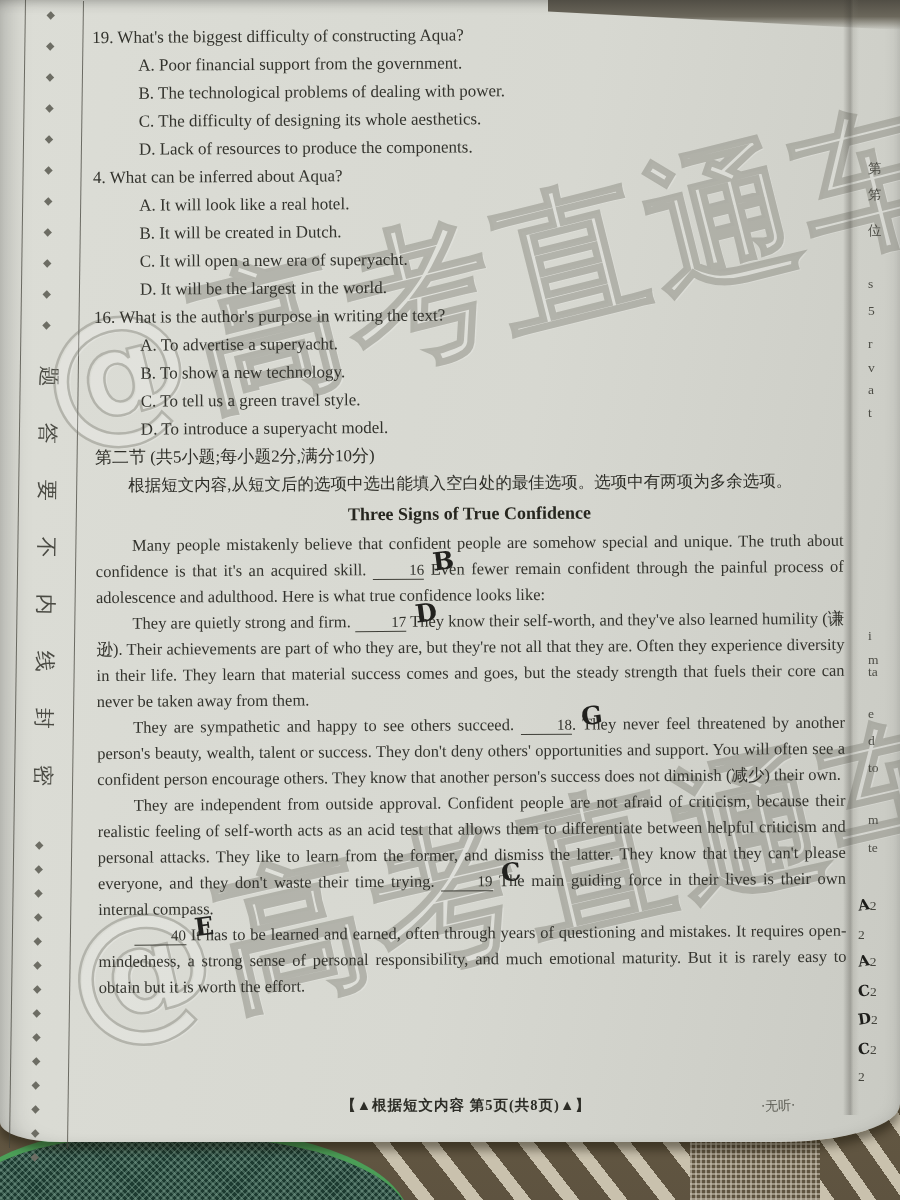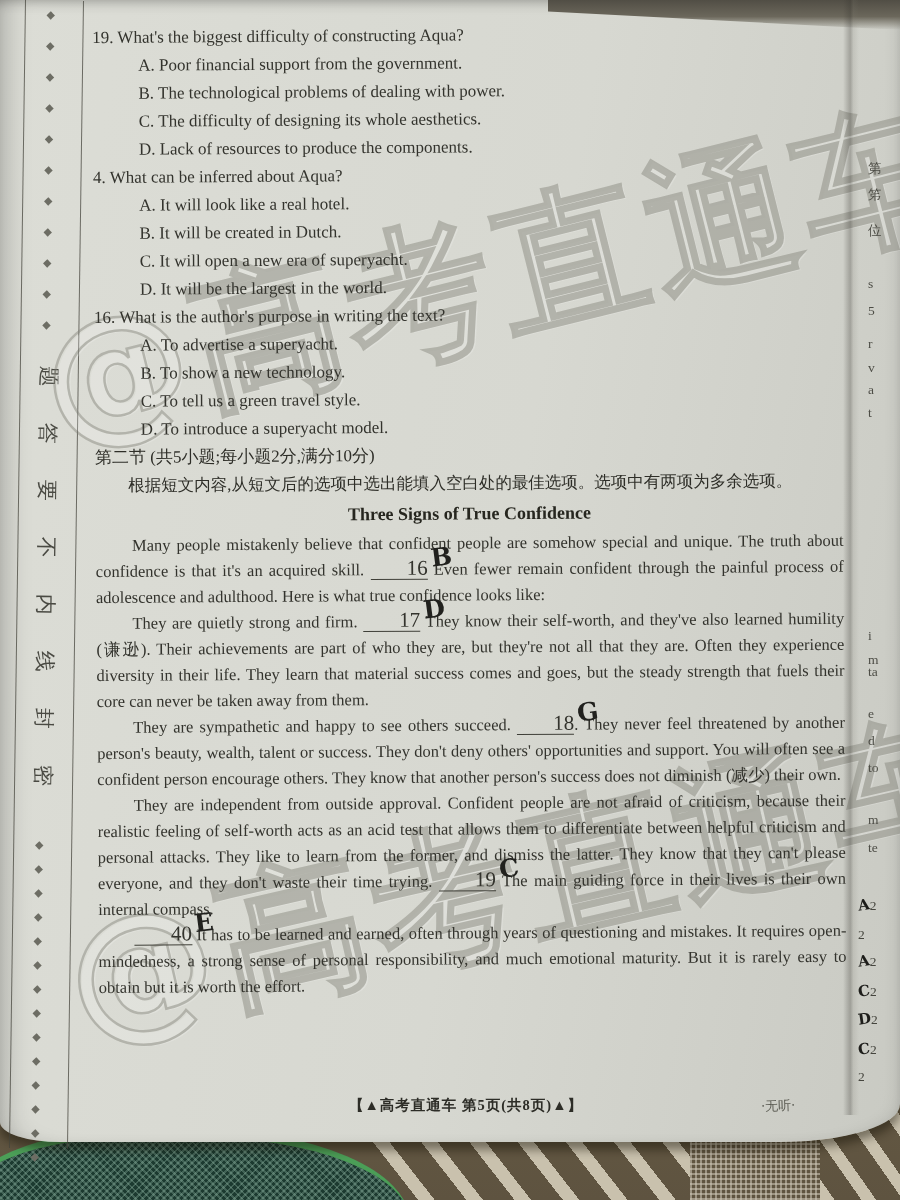--- a/index.html
+++ b/index.html
@@ -61,21 +61,21 @@
   .q-stem{white-space:nowrap;}
   .q-option{margin-left:46px;white-space:nowrap;}
   .sec-heading{font-size:17px;line-height:28px;margin-top:0;color:#2e2e28;}
   .instructions{font-size:16.5px;line-height:27px;text-indent:2em;text-align:justify;
     margin:0;color:#2e2e28;}
   .passage-title{font-size:18px;line-height:28px;font-weight:bold;text-align:center;
     margin:3px 0 3px 0;color:#26261f;}
   .para{font-size:16.5px;line-height:26px;text-indent:2.2em;text-align:justify;margin:0;}
   .blank{display:inline-block;min-width:48px;border-bottom:1.5px solid #3f3f38;
     text-align:center;position:relative;line-height:1;}
-  .blank-num{font-size:21px;color:#33332d;}
+  .blank-num{font-size:15px;color:#33332d;}
   .hand{position:absolute;left:24px;top:-11px;font-size:25px;font-weight:bold;
     color:#21211e;transform:rotate(-7deg);font-family:"DejaVu Serif",serif;}
 
   
   .footer{position:absolute;left:92px;top:1096px;width:748px;}
   .footer-center{display:block;text-align:center;font-size:14.5px;font-weight:bold;
     color:#2d2d27;letter-spacing:1px;}
   .footer-right{position:absolute;right:45px;top:1px;font-size:13px;color:#5a5a52;
     font-family:"DejaVu Serif",serif;transform:rotate(-2deg);}
 
@@ -177,21 +177,21 @@
       <div>
           <p class="para"><span>Many people mistakenly believe that confident people are somehow special and unique. The truth about confidence is that it's an acquired skill. </span><span class="blank"><span class="blank-num">16</span><span class="hand">B</span></span><span> Even fewer remain confident through the painful process of adolescence and adulthood. Here is what true confidence looks like:</span></p>
           <p class="para"><span>They are quietly strong and firm. </span><span class="blank"><span class="blank-num">17</span><span class="hand">D</span></span><span> They know their self-worth, and they've also learned humility (谦逊). Their achievements are part of who they are, but they're not all that they are. Often they experience diversity in their life. They learn that material success comes and goes, but the steady strength that fuels their core can never be taken away from them.</span></p>
           <p class="para"><span>They are sympathetic and happy to see others succeed. </span><span class="blank"><span class="blank-num">18</span><span class="hand">G</span></span><span>. They never feel threatened by another person's beauty, wealth, talent or success. They don't deny others' opportunities and support. You will often see a confident person encourage others. They know that another person's success does not diminish (减少) their own.</span></p>
           <p class="para"><span>They are independent from outside approval. Confident people are not afraid of criticism, because their realistic feeling of self-worth acts as an acid test that allows them to differentiate between helpful criticism and personal attacks. They like to learn from the former, and dismiss the latter. They know that they can't please everyone, and they don't waste their time trying. </span><span class="blank"><span class="blank-num">19</span><span class="hand">C</span></span><span> The main guiding force in their lives is their own internal compass.</span></p>
           <p class="para"><span class="blank"><span class="blank-num">40</span><span class="hand">E</span></span><span> It has to be learned and earned, often through years of questioning and mistakes. It requires open-mindedness, a strong sense of personal responsibility, and much emotional maturity. But it is rarely easy to obtain but it is worth the effort.</span></p>
         </div>
     </div>
 
     <div class="footer">
-      <span class="footer-center">【▲高考直通车  第5页(共8页)▲】</span>
+      <span class="footer-center">【▲根据短文内容  第5页(共8页)▲】</span>
       <span class="footer-right">·无听·</span>
     </div>
 
     <div class="page-edge"></div>
     <div class="edge-col">
         <span class="efrag" style="top: 160px;">第</span>
         <span class="efrag" style="top: 186px;">笫</span>
         <span class="efrag" style="top: 222px;">位</span>
         <span class="efrag" style="top: 276px;">s</span>
         <span class="efrag" style="top: 303px;">5</span>

